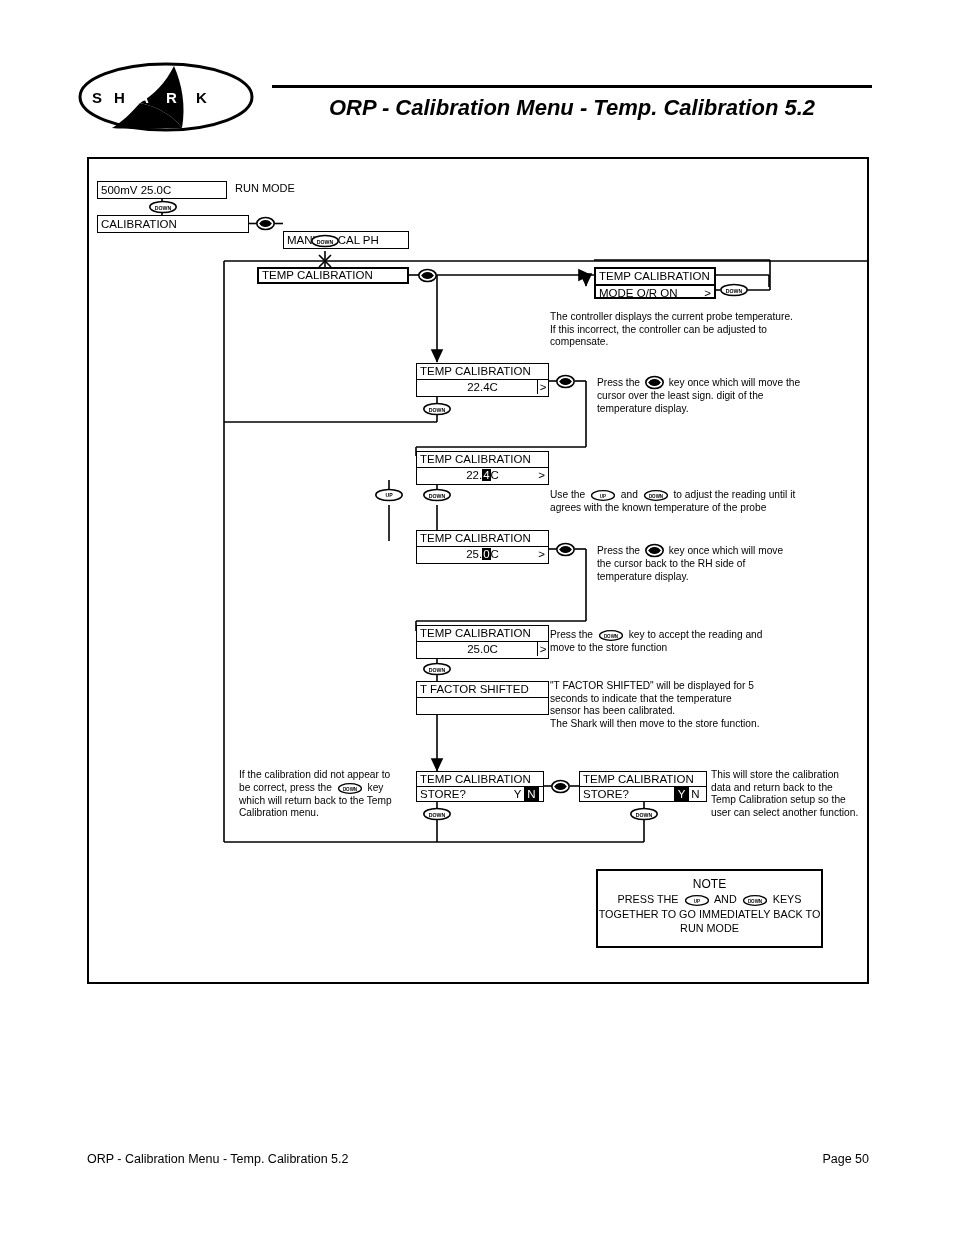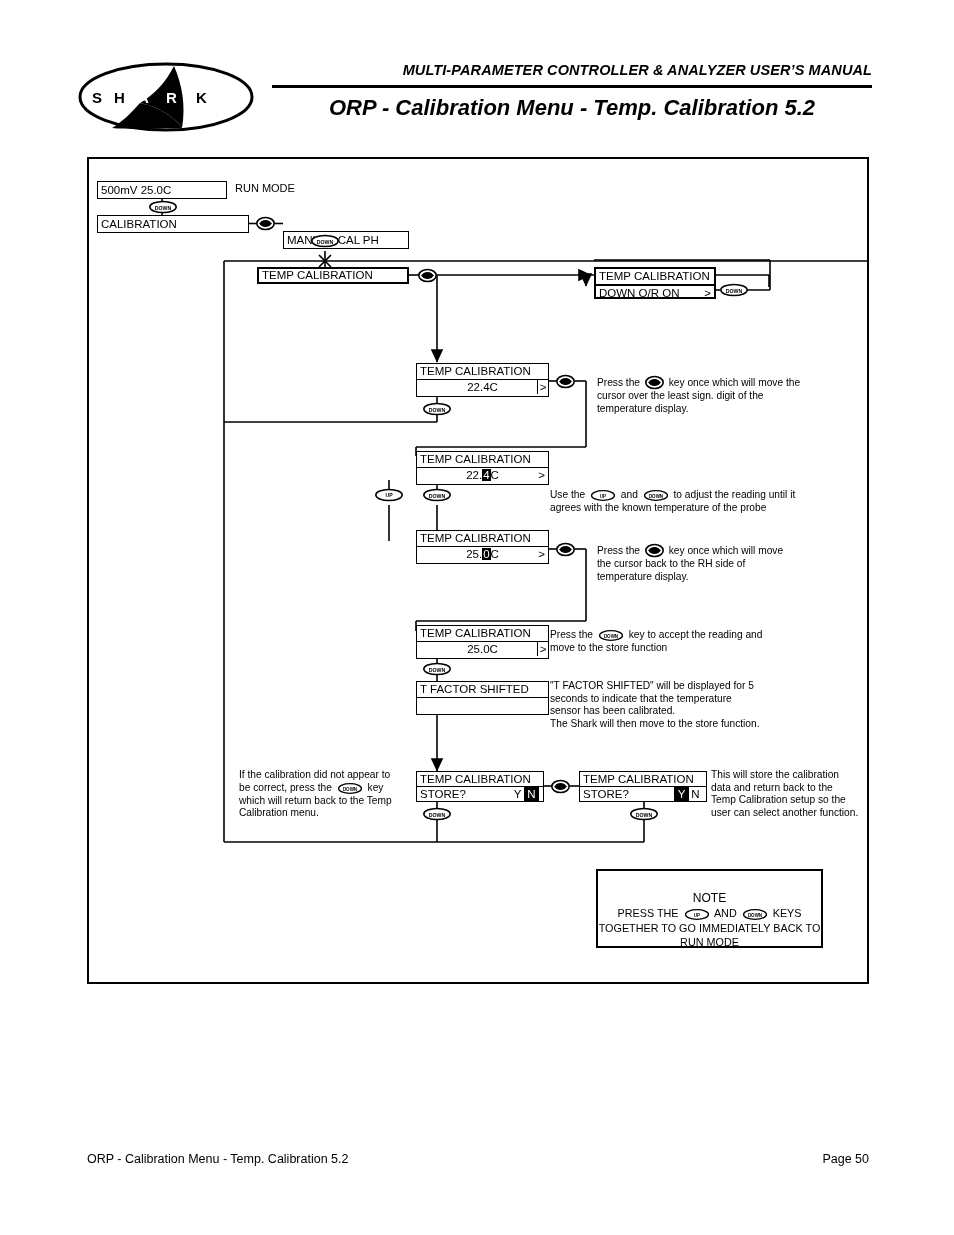--- a/index.html
+++ b/index.html
@@ -43,21 +43,21 @@
   .key{position:absolute;z-index:6;}
   .key svg{display:block;}
   .key.inl{position:relative;display:inline-block;vertical-align:-4px;margin:0 2px;z-index:auto;}
 
   
   .plain{position:absolute;font-size:11px;z-index:5;}
 
   
   #notebox{position:absolute;left:596px;top:869px;width:227px;height:79px;
     border:2px solid #000;box-sizing:border-box;background:#fff;
-    font-size:10.8px;line-height:14px;text-align:center;padding-top:20px;}
+    font-size:10.8px;line-height:14px;text-align:center;padding-top:6px;}
   #notebox .hd{font-size:12px;margin-bottom:1px;}
 
   
   #footer{position:absolute;left:87px;top:1152px;width:782px;font-size:12.5px;}
   #footer .l{float:left;}
   #footer .r{float:right;}
 </style>
 </head>
 <body>
 
@@ -67,21 +67,20 @@
       <ellipse cx="88" cy="35" rx="86" ry="33" fill="#fff" stroke="#000" stroke-width="3"></ellipse>
       <path d="M96 4 C104 22 108 44 104 66 C96 54 78 44 62 41 C76 33 88 20 96 4 Z" fill="#000"></path>
       <path d="M62 41 C52 52 44 60 34 66 C56 68 84 66 104 66 C96 54 78 44 62 41 Z" fill="#000"></path>
       <text x="14" y="41" font-family="Liberation Sans, sans-serif" font-size="15" font-weight="bold" fill="#000">S</text>
       <text x="36" y="41" font-family="Liberation Sans, sans-serif" font-size="15" font-weight="bold" fill="#000">H</text>
       <text x="60" y="41" font-family="Liberation Sans, sans-serif" font-size="15" font-weight="bold" fill="#fff">A</text>
       <text x="88" y="41" font-family="Liberation Sans, sans-serif" font-size="15" font-weight="bold" fill="#fff">R</text>
       <text x="118" y="41" font-family="Liberation Sans, sans-serif" font-size="15" font-weight="bold" fill="#000">K</text>
     </svg>
   </div>
-  <div class="hdr-title">MULTI-PARAMETER CONTROLLER &amp; ANALYZER USER’S MANUAL</div>
   <div class="hdr-rule"></div>
   <div class="hdr-sub">ORP - Calibration Menu - Temp. Calibration 5.2</div>
 </div>
 
 <div id="frame">
 
   <svg id="canvas" viewBox="0 0 778 823">
     <defs>
       <marker id="ar" markerWidth="9" markerHeight="9" refX="8" refY="4.5" orient="auto">
         <path d="M0,0.6 L8.4,4.5 L0,8.4 z" fill="#000"></path>
@@ -205,32 +204,34 @@
         <ellipse cx="9.5" cy="7.5" rx="5.3" ry="3.6" fill="#000"></ellipse>
         <path d="M3.0,7.5 L6.0,5.0 L6.0,10.0 z" fill="#000"></path>
         <path d="M16.0,7.5 L13.0,5.0 L13.0,10.0 z" fill="#000"></path>
       </svg>
   </div>
 
 
   <div class="lcd bold" style="left:505px;top:108px;width:122px;height:32px;">
     <div class="row">TEMP CALIBRATION</div>
     <div class="row boldsep">
-      <span>DOWN O/R ON</span>
+      <span>MODE O/R ON</span>
       <span class="gt">&gt;</span>
     </div>
   </div>
 
   <div class="key" style="left:630px;top:124px;">
     <svg width="30" height="14" viewBox="0 0 30 14">
         <ellipse cx="15" cy="7" rx="13.2" ry="5.6" fill="#fff" stroke="#000" stroke-width="1.5"></ellipse>
         <text x="15" y="9.6" text-anchor="middle" font-family="Liberation Sans, sans-serif" font-size="5.2" font-weight="bold">DOWN</text>
       </svg>
   </div>
 
+  <div class="note-txt" style="left:461px;top:152px;width:250px;white-space:pre-line;">The controller displays the current probe temperature.
+If this incorrect, the controller can be adjusted to compensate.</div>
 
   <div class="lcd" style="left:327px;top:204px;width:133px;height:34px;">
     <div class="row">TEMP CALIBRATION</div>
     <div class="row sep ctr">
       <span>22.4C</span>
       <span class="gtbox">&gt;</span>
     </div>
   </div>
 
   <div class="key" style="left:467px;top:215px;">

